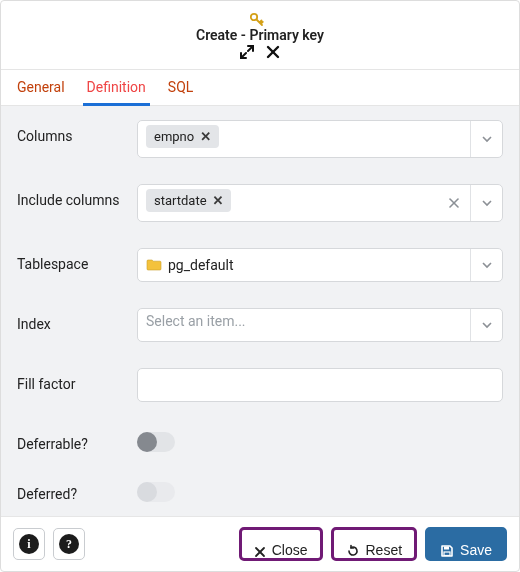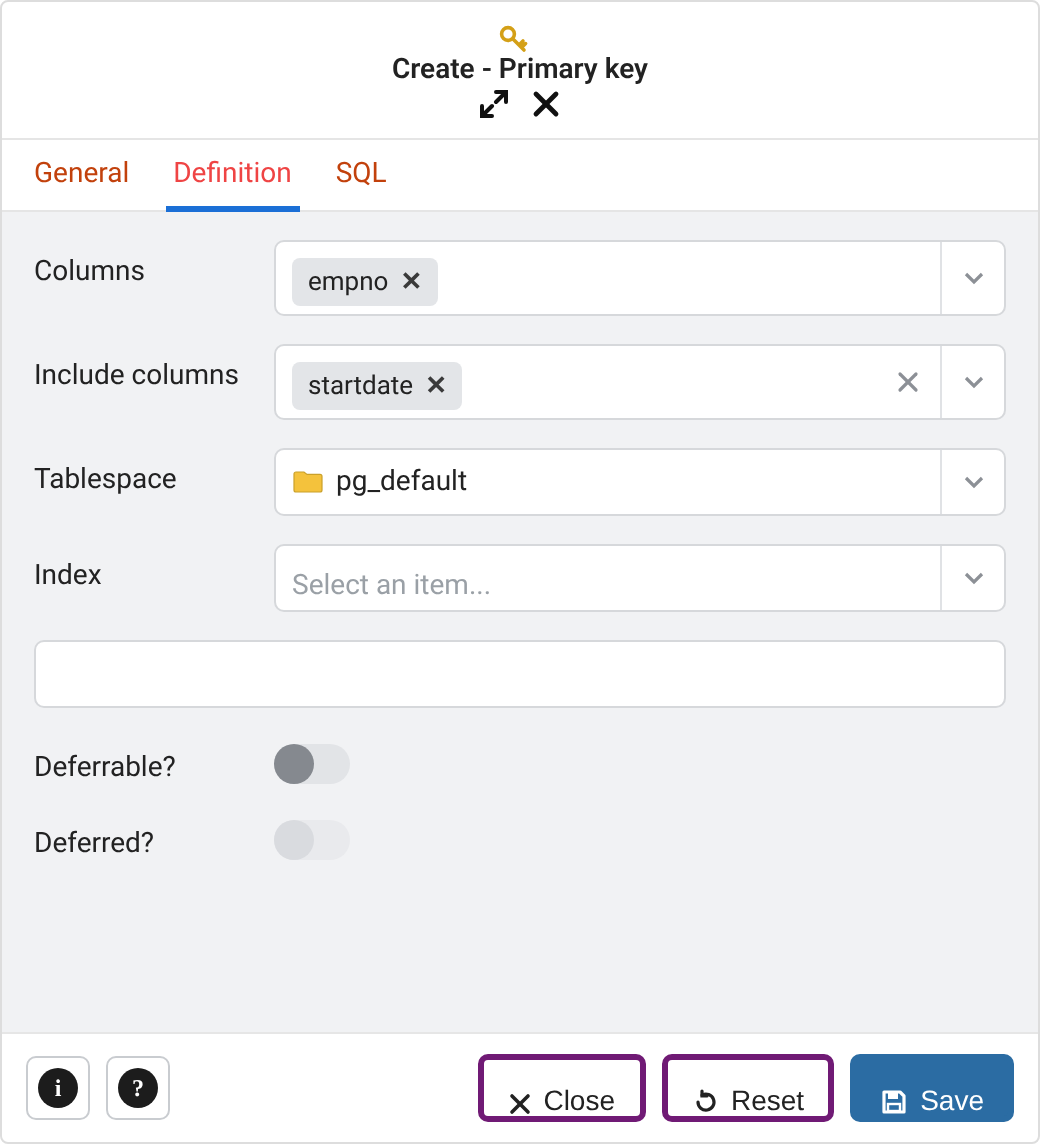--- a/index.html
+++ b/index.html
@@ -56,37 +56,37 @@
   }
   
   .form-body {
     background: #f1f2f4;
     flex: 1;
     padding: 14px 16px;
     overflow: auto;
   }
   .row {
     display: flex;
-    margin-bottom: 14px;
+    margin-bottom: 26px;
     align-items: flex-start;
   }
   .row-label {
     width: 120px;
     padding-top: 8px;
     font-size: 14px;
     color: #222;
   }
   .row-control { flex: 1; }
   
   .select-shell {
     background: #fff;
     border: 1px solid #d6d8db;
     border-radius: 5px;
     display: flex;
-    align-items: flex-end;
+    align-items: flex-start;
     min-height: 38px;
     padding: 4px 40px 4px 8px;
     position: relative;
   }
   .select-caret, .select-clear {
     position: absolute;
     top: 0; bottom: 0;
     width: 32px;
     display: flex;
     align-items: center;
@@ -294,20 +294,21 @@
         <span class="select-caret">
           <svg width="12" height="12" viewBox="0 0 12 12">
               <path d="M2 4 L6 8 L10 4" fill="none" stroke="#8c9096" stroke-width="1.6"></path>
             </svg>
         </span>
       </div>
     </div>
   </div>
 
   <div class="row">
+    <div class="row-label">Fill factor</div>
     <div class="row-control">
       <input class="text-input" value="" style="">
     </div>
   </div>
 
   <div class="row">
     <div class="row-label">Deferrable?</div>
     <div class="row-control">
       <div class="toggle off enabled">
         <div class="knob"></div>

